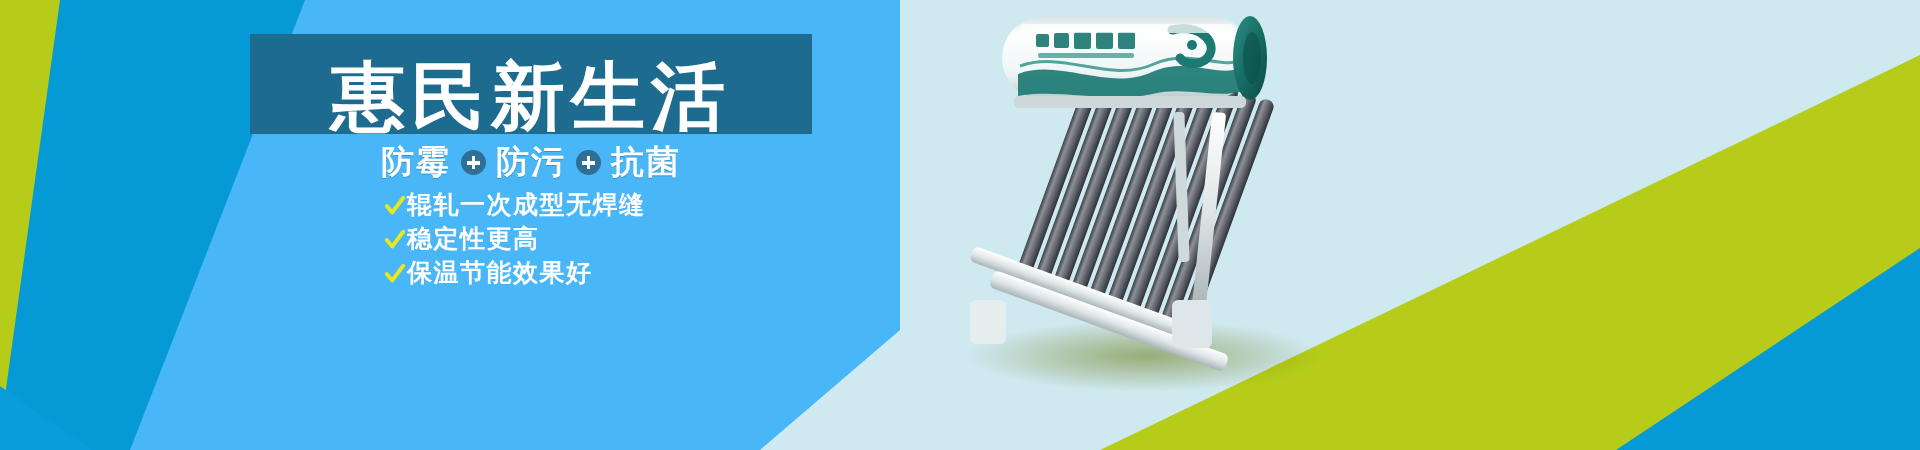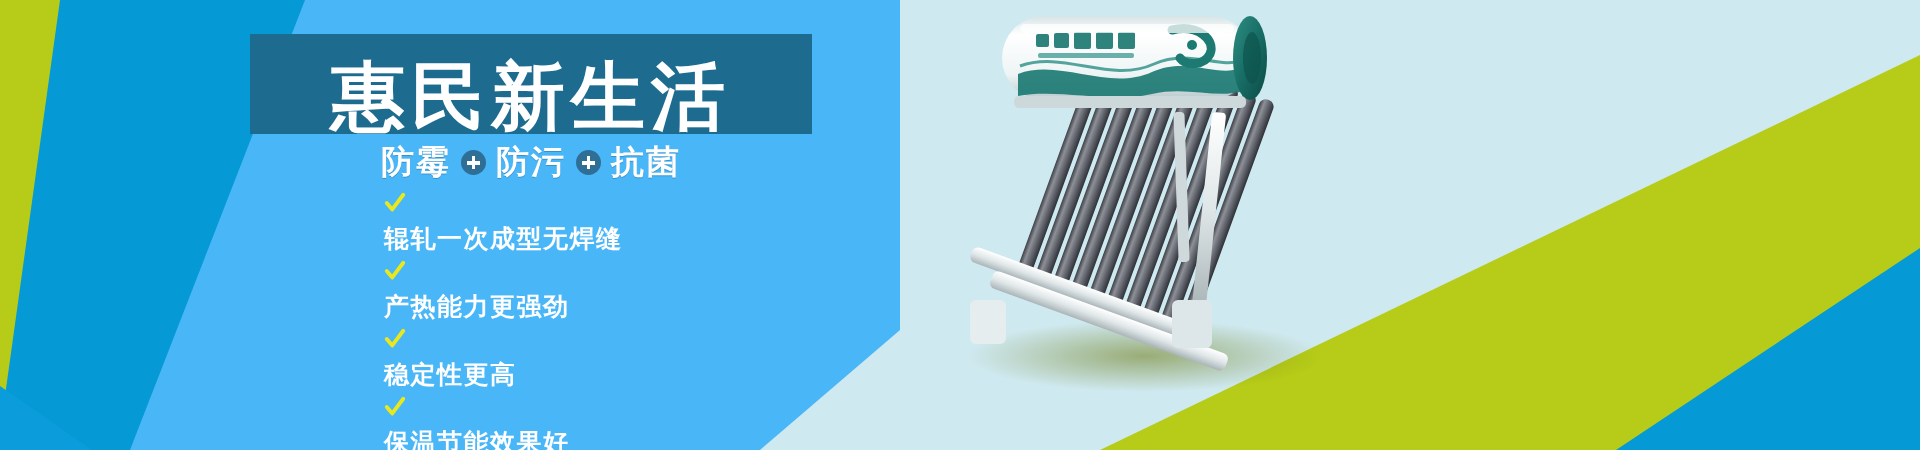--- a/index.html
+++ b/index.html
@@ -108,24 +108,23 @@
   .plus-badge::after{left:10.75px;top:6px;width:3.5px;height:13px;}
 
   
   .bullets{
     position:absolute;
     left:384px;top:192px;
     display:flex;flex-direction:column;
     gap:9px;
   }
   .bullet-row{
-    display:flex;align-items:flex-start;
-    gap:12px;
+    display:flex;align-items:flex-end;
+    gap:1px;
     white-space:nowrap;
-    flex-direction:column;
   }
   .check-icon{
     width:22px;height:22px;flex:0 0 auto;display:block;
   }
   .bullet-label{
     color:#ffffff;
     font-size:25px;
     font-weight:bold;
     letter-spacing:1.5px;
     line-height:1;
@@ -169,26 +168,20 @@
   <div class="bullets">
 
     <div class="bullet-row">
       <svg class="check-icon" viewBox="0 0 24 24">
         <path d="M3 12 L9 19 L21 3" fill="none" stroke="#e9e81c" stroke-width="4.2" stroke-linecap="round" stroke-linejoin="round"></path>
       </svg>
       <span class="bullet-label">辊轧一次成型无焊缝</span>
     </div>
 
 
-    <div class="bullet-row">
-      <svg class="check-icon" viewBox="0 0 24 24">
-        <path d="M3 12 L9 19 L21 3" fill="none" stroke="#e9e81c" stroke-width="4.2" stroke-linecap="round" stroke-linejoin="round"></path>
-      </svg>
-      <span class="bullet-label">产热能力更强劲</span>
-    </div>
 
     <div class="bullet-row">
       <svg class="check-icon" viewBox="0 0 24 24">
         <path d="M3 12 L9 19 L21 3" fill="none" stroke="#e9e81c" stroke-width="4.2" stroke-linecap="round" stroke-linejoin="round"></path>
       </svg>
       <span class="bullet-label">稳定性更高</span>
     </div>
 
     <div class="bullet-row">
       <svg class="check-icon" viewBox="0 0 24 24">

